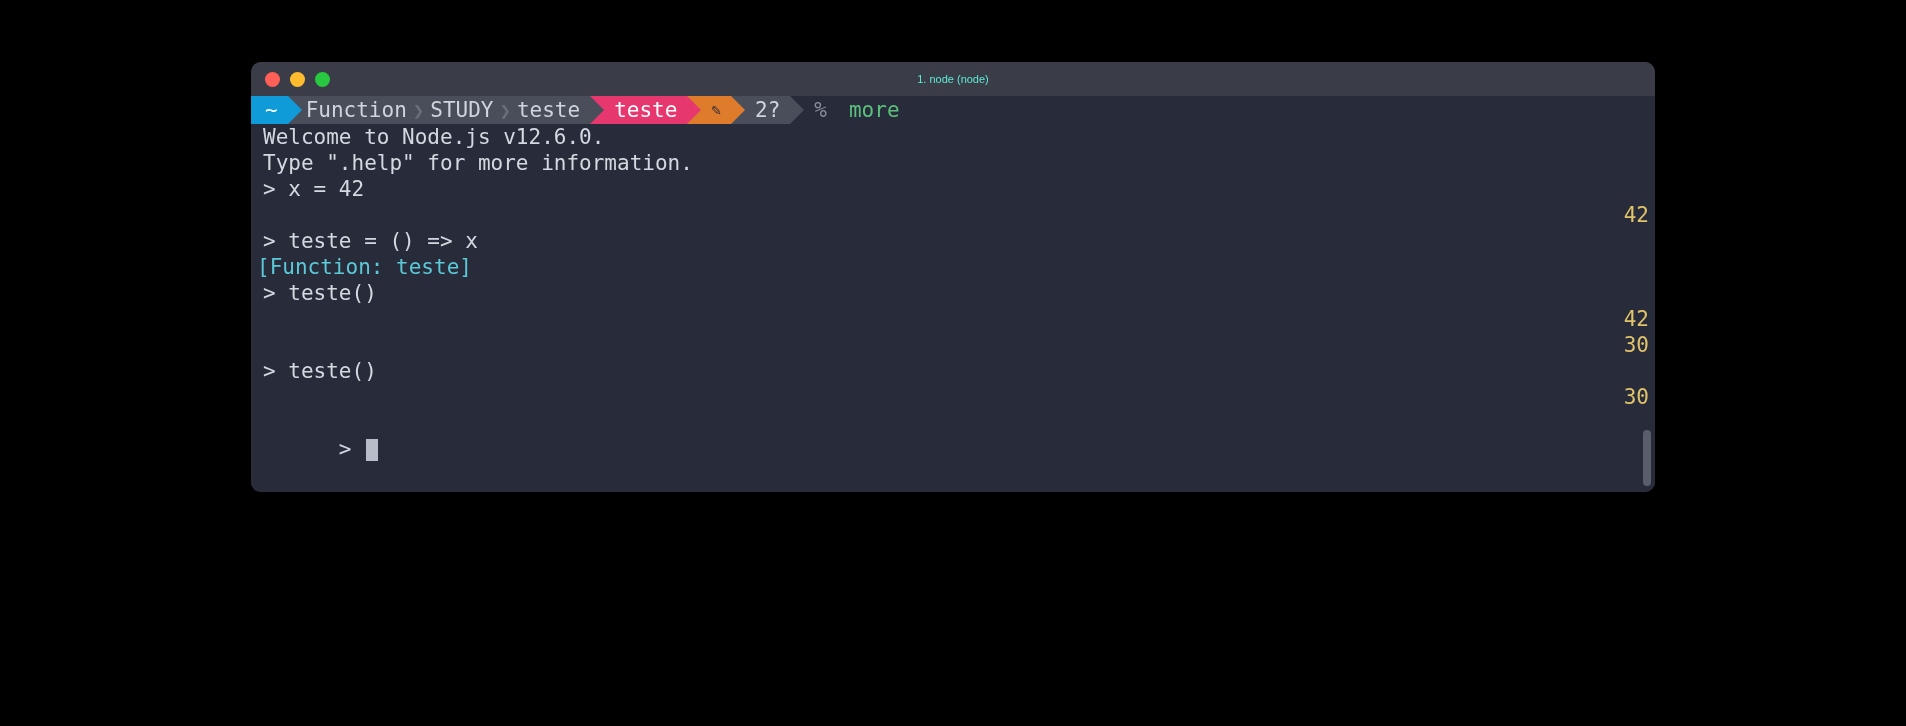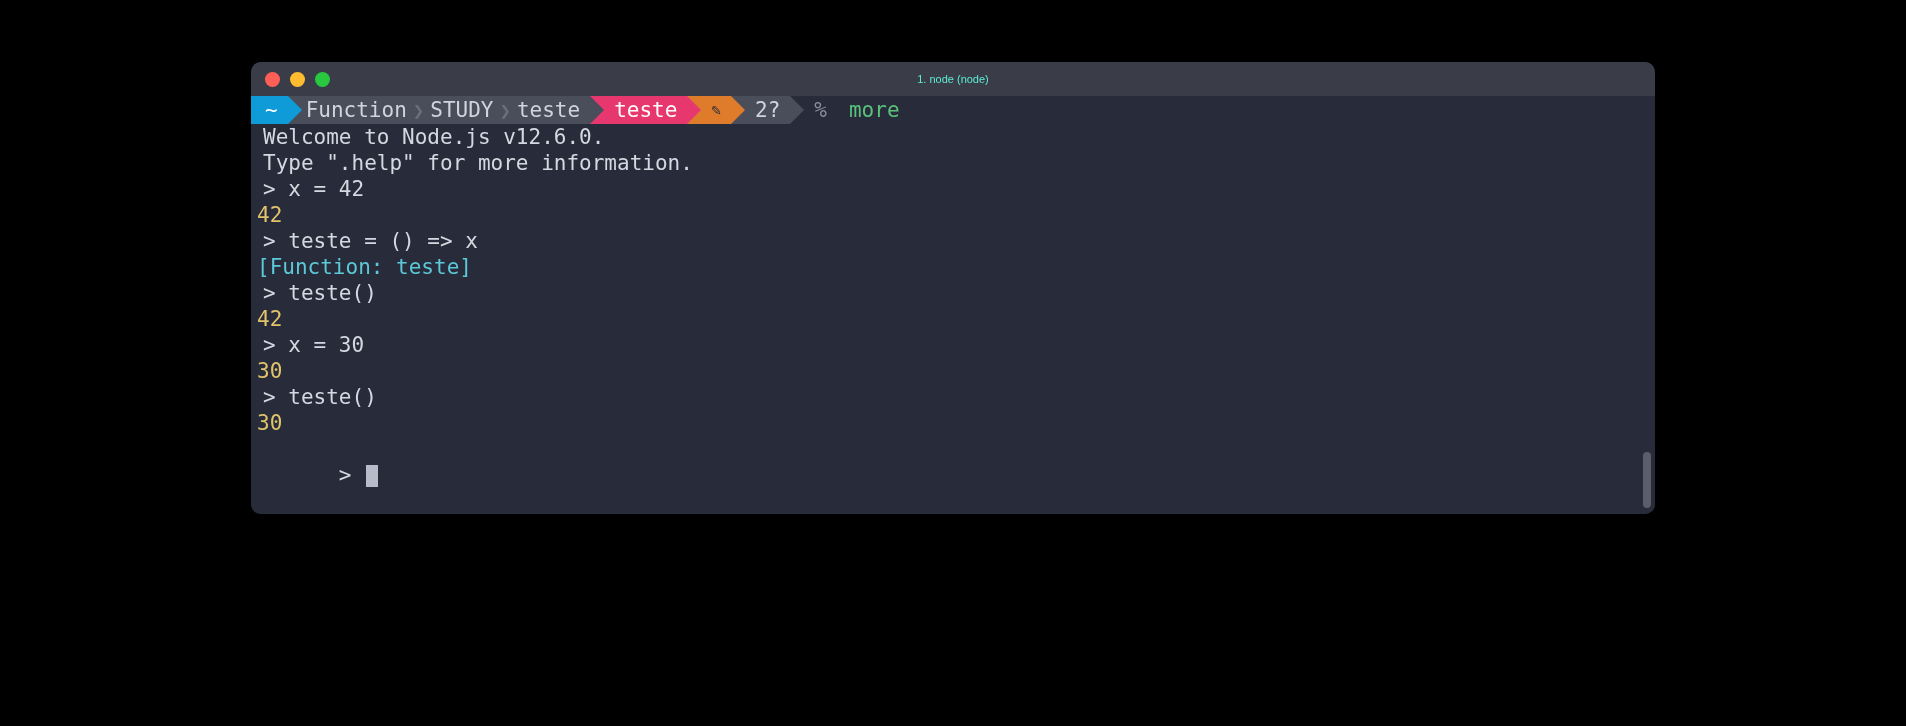--- a/index.html
+++ b/index.html
@@ -134,20 +134,21 @@
       color: #d4d8e0;
       padding: 0 12px;
       white-space: pre;
     }
     .prompt-sym {
       color: #d4d8e0;
     }
     .result-yellow {
       color: #e0c36a;
       padding: 0 6px;
+      text-align: right;
     }
     .result-cyan {
       color: #5cc9d8;
       padding: 0 6px;
     }
     .cursor-block {
       display: inline-block;
       width: 12px;
       height: 22px;
       background: #b8bcc8;
@@ -202,21 +203,20 @@
     </div>
 
     <div class="output-line">Welcome to Node.js v12.6.0.</div>
     <div class="output-line">Type ".help" for more information.</div>
     <div class="output-line">&gt; x = 42</div>
     <div class="result-yellow">42</div>
     <div class="output-line">&gt; teste = () =&gt; x</div>
     <div class="result-cyan">[Function: teste]</div>
     <div class="output-line">&gt; teste()</div>
     <div class="result-yellow">42</div>
-    <div class="output-line">&gt; x = 30</div>
     <div class="result-yellow">30</div>
     <div class="output-line">&gt; teste()</div>
     <div class="result-yellow">30</div>
     <div class="output-line">
       <span class="prompt-sym">&gt; </span><span class="cursor-block"></span>
     </div>
 
     <div class="scrollbar-stub"></div>
   </div>
 </div>

